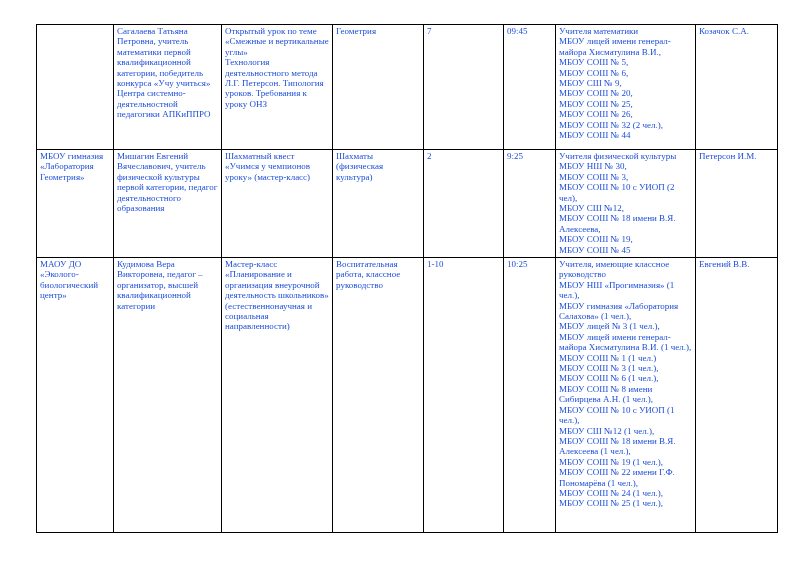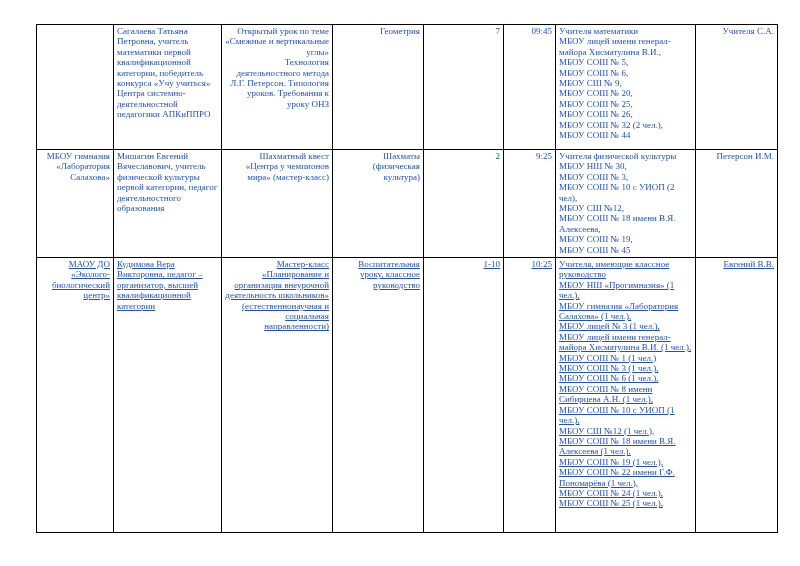--- a/index.html
+++ b/index.html
@@ -26,25 +26,25 @@
     font-size: 9px;
     line-height: 10.4px;
   }
   table.doc-table td {
     border: 1px solid #000000;
     vertical-align: top;
     padding: 1px 3px 1px 3px;
     white-space: pre-line;
     word-wrap: break-word;
   }
-  td.center { text-align: right; }
+  td.center { text-align: left; }
   td.left { text-align: left; }
   tr.row-1 { height: 125px; }
   tr.row-2 { height: 108px; }
-  tr.row-3 { height: 275px; text-decoration: underline; }
+  tr.row-3 { height: 275px; }
 </style>
 </head>
 <body>
 
 <div class="page">
   <table class="doc-table">
     <colgroup>
       <col style="width:77px">
       <col style="width:108px">
       <col style="width:111px">
@@ -66,45 +66,45 @@
         <td class="left">Учителя математики
 МБОУ лицей имени генерал-майора Хисматулина В.И.,
 МБОУ СОШ № 5,
 МБОУ СОШ № 6,
 МБОУ СШ № 9,
 МБОУ СОШ № 20,
 МБОУ СОШ № 25,
 МБОУ СОШ № 26,
 МБОУ СОШ № 32 (2 чел.),
 МБОУ СОШ № 44</td>
-        <td class="center">Учителя С.А.</td>
+        <td class="center">Козачок С.А.</td>
       </tr>
       <tr class="row-2">
-        <td class="center">МБОУ гимназия «Лаборатория Салахова»</td>
+        <td class="center">МБОУ гимназия «Лаборатория Геометрия»</td>
         <td class="left">Мишагин Евгений Вячеславович, учитель физической культуры первой категории, педагог деятельностного образования</td>
-        <td class="center">Шахматный квест «Центра у чемпионов мира» (мастер-класс)</td>
+        <td class="center">Шахматный квест «Учимся у чемпионов уроку» (мастер-класс)</td>
         <td class="center">Шахматы (физическая культура)</td>
         <td class="center">2</td>
         <td class="center">9:25</td>
         <td class="left">Учителя физической культуры
 МБОУ НШ № 30,
 МБОУ СОШ № 3,
 МБОУ СОШ № 10 с УИОП (2 чел),
 МБОУ СШ №12,
 МБОУ СОШ № 18 имени В.Я. Алексеева,
 МБОУ СОШ № 19,
 МБОУ СОШ № 45</td>
         <td class="center">Петерсон И.М.</td>
       </tr>
       <tr class="row-3">
         <td class="center">МАОУ ДО «Эколого-биологический центр»</td>
         <td class="left">Кудимова Вера Викторовна, педагог – организатор, высшей квалификационной категории</td>
         <td class="center">Мастер-класс «Планирование и организация внеурочной деятельность школьников»
 (естественнонаучная и социальная направленности)</td>
-        <td class="center">Воспитательная уроку, классное руководство</td>
+        <td class="center">Воспитательная работа, классное руководство</td>
         <td class="center">1-10</td>
         <td class="center">10:25</td>
         <td class="left">Учителя, имеющие классное руководство
 МБОУ НШ «Прогимназия» (1 чел.),
 МБОУ гимназия «Лаборатория Салахова» (1 чел.),
 МБОУ лицей № 3 (1 чел.),
 МБОУ лицей имени генерал-майора Хисматулина В.И. (1 чел.),
 МБОУ СОШ № 1 (1 чел.)
 МБОУ СОШ № 3 (1 чел.),
 МБОУ СОШ № 6 (1 чел.),

